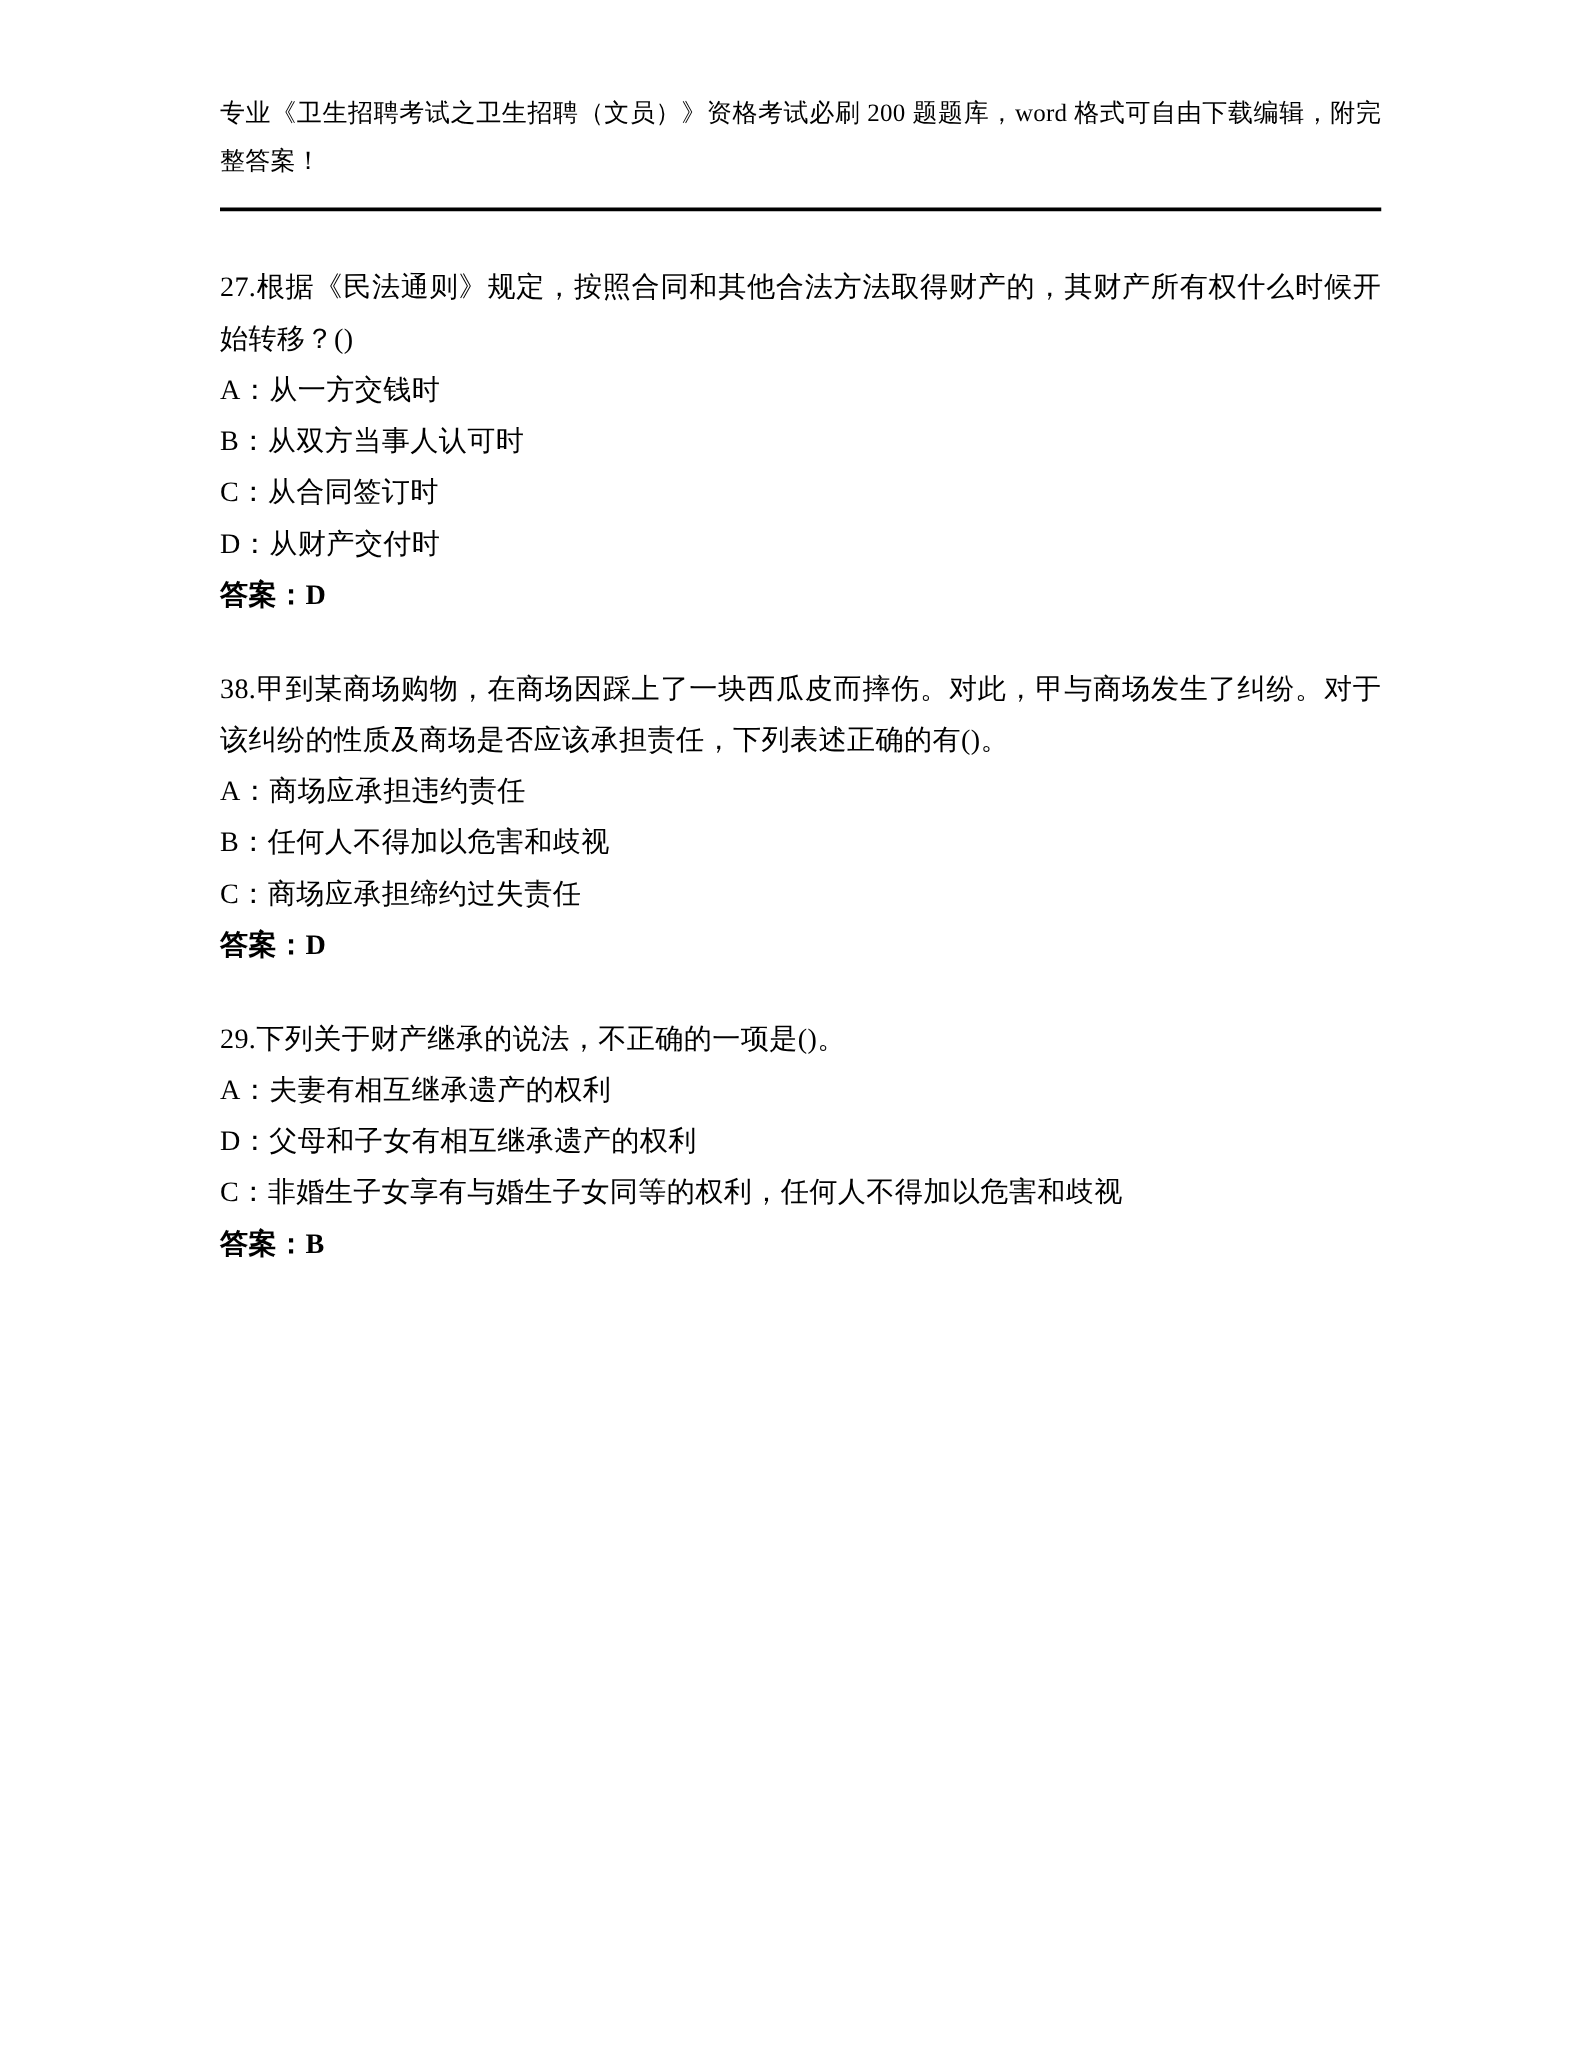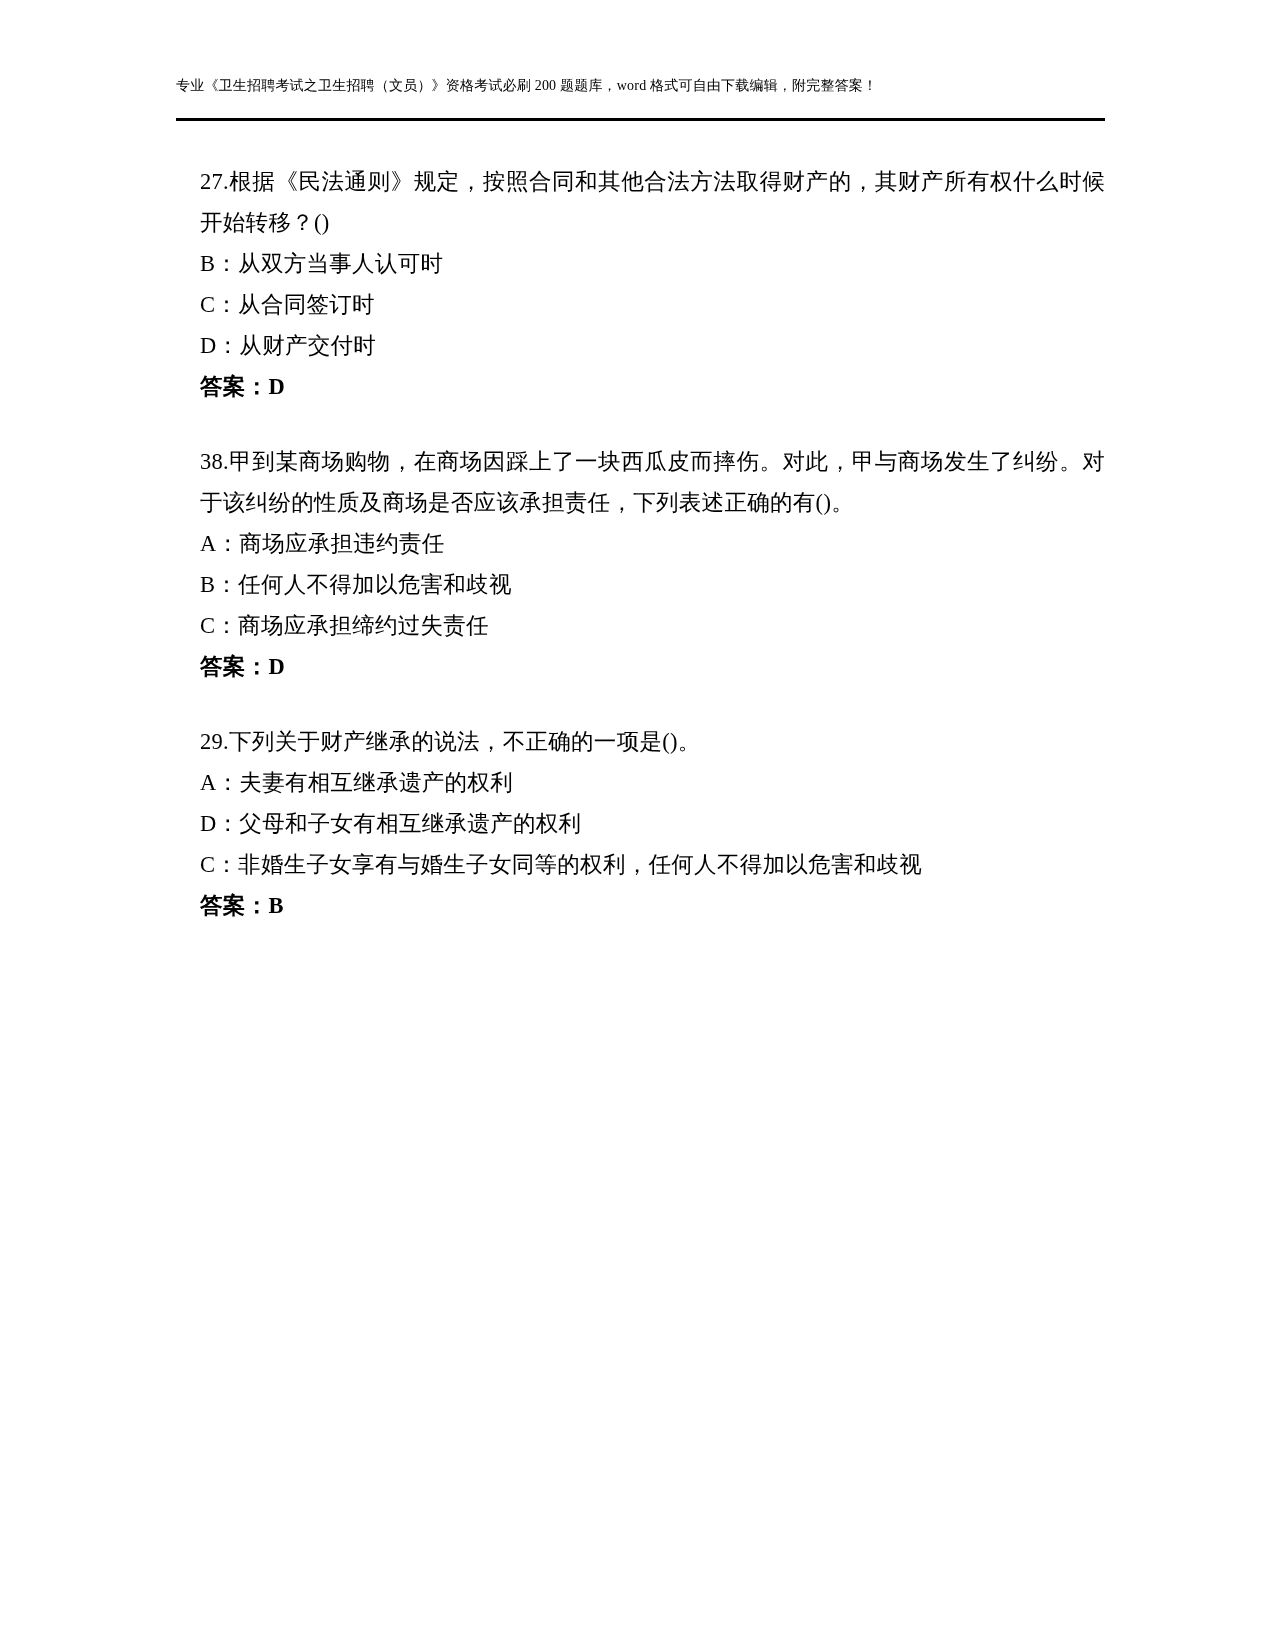--- a/index.html
+++ b/index.html
@@ -18,38 +18,37 @@
   .page {
     position: absolute;
     left: 0;
     top: 0;
     width: 1275px;
     height: 1650px;
     box-sizing: border-box;
     padding: 72px 170px 0 176px;
   }
   .doc-header {
-    font-size: 14px;
-    line-height: 28px;
+    font-size: 20px;
+    line-height: 38px;
     letter-spacing: 0.2px;
     text-align: justify;
     font-family: "Liberation Serif", "DejaVu Serif", serif;
   }
   .header-rule {
     margin-top: 18px;
     border-top: 2.5px solid #000;
     border-bottom: 1px solid #000;
     height: 3px;
     box-sizing: border-box;
   }
   .body-content {
     margin-top: 40px;
     font-size: 22.5px;
     line-height: 41px;
-    margin-left: 24px;
   }
   .question-block {
     margin-bottom: 34px;
   }
   .q-stem {
     text-align: justify;
     text-indent: 0;
     letter-spacing: 0.3px;
   }
   .q-option {
@@ -71,20 +70,21 @@
 
   <div class="doc-header">专业《卫生招聘考试之卫生招聘（文员）》资格考试必刷 200 题题库，word 格式可自由下载编辑，附完整答案！</div>
   <div class="header-rule"></div>
 
   <div class="body-content">
 
     <div class="question-block">
       <div class="q-stem">
         <span>27.</span><span>根据《民法通则》规定，按照合同和其他合法方法取得财产的，其财产所有权什么时候开始转移？()</span>
       </div>
+      <div class="q-option">A：从一方交钱时</div>
       <div class="q-option">B：从双方当事人认可时</div>
       <div class="q-option">C：从合同签订时</div>
       <div class="q-option">D：从财产交付时</div>
       <div class="q-answer">
         <span>答案：</span><span class="ans-value">D</span>
       </div>
     </div>
 
     <div class="question-block">
       <div class="q-stem">

